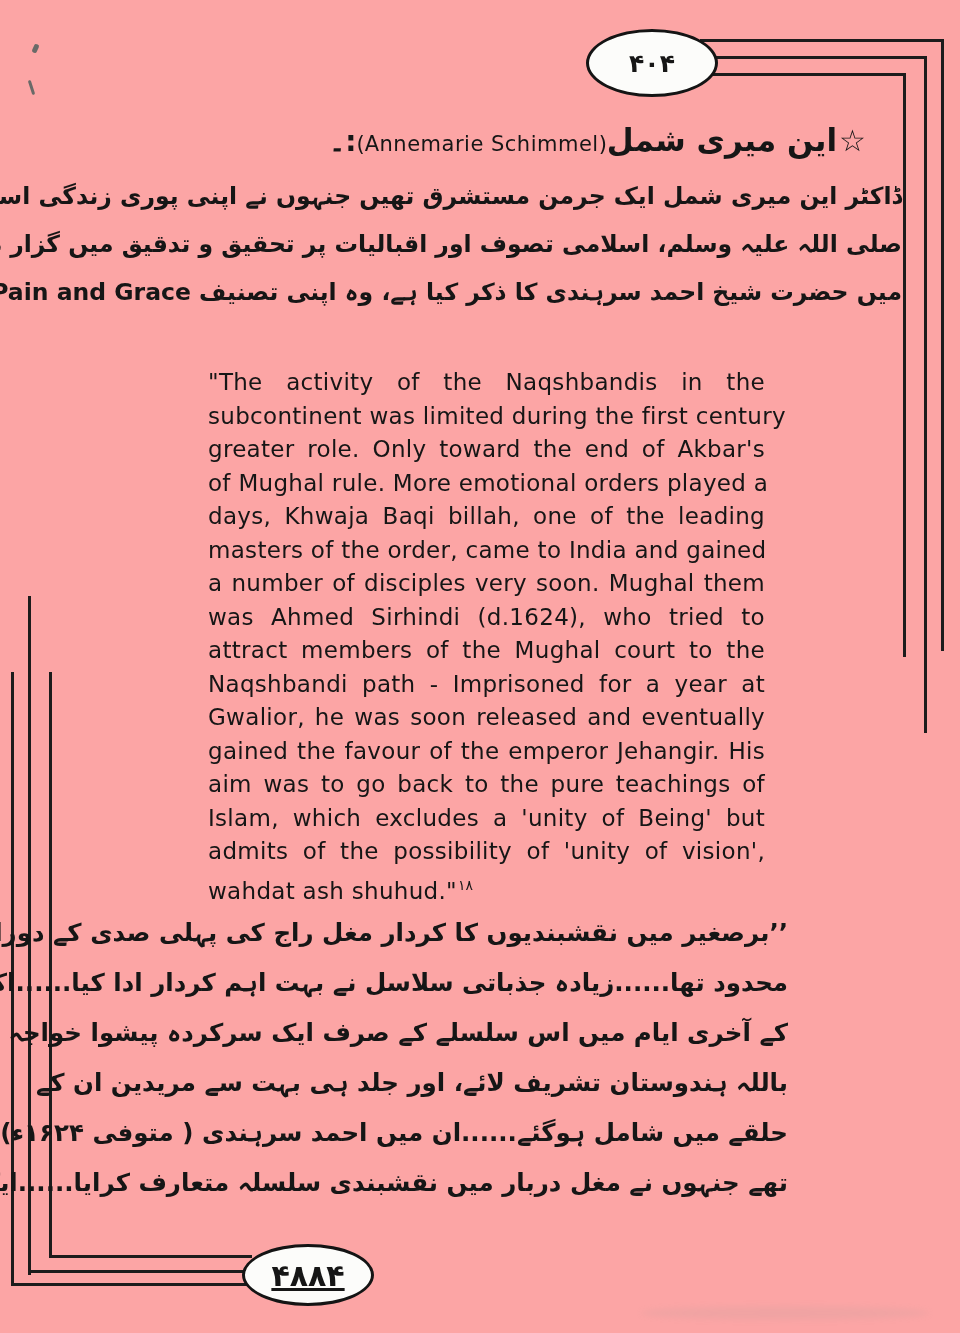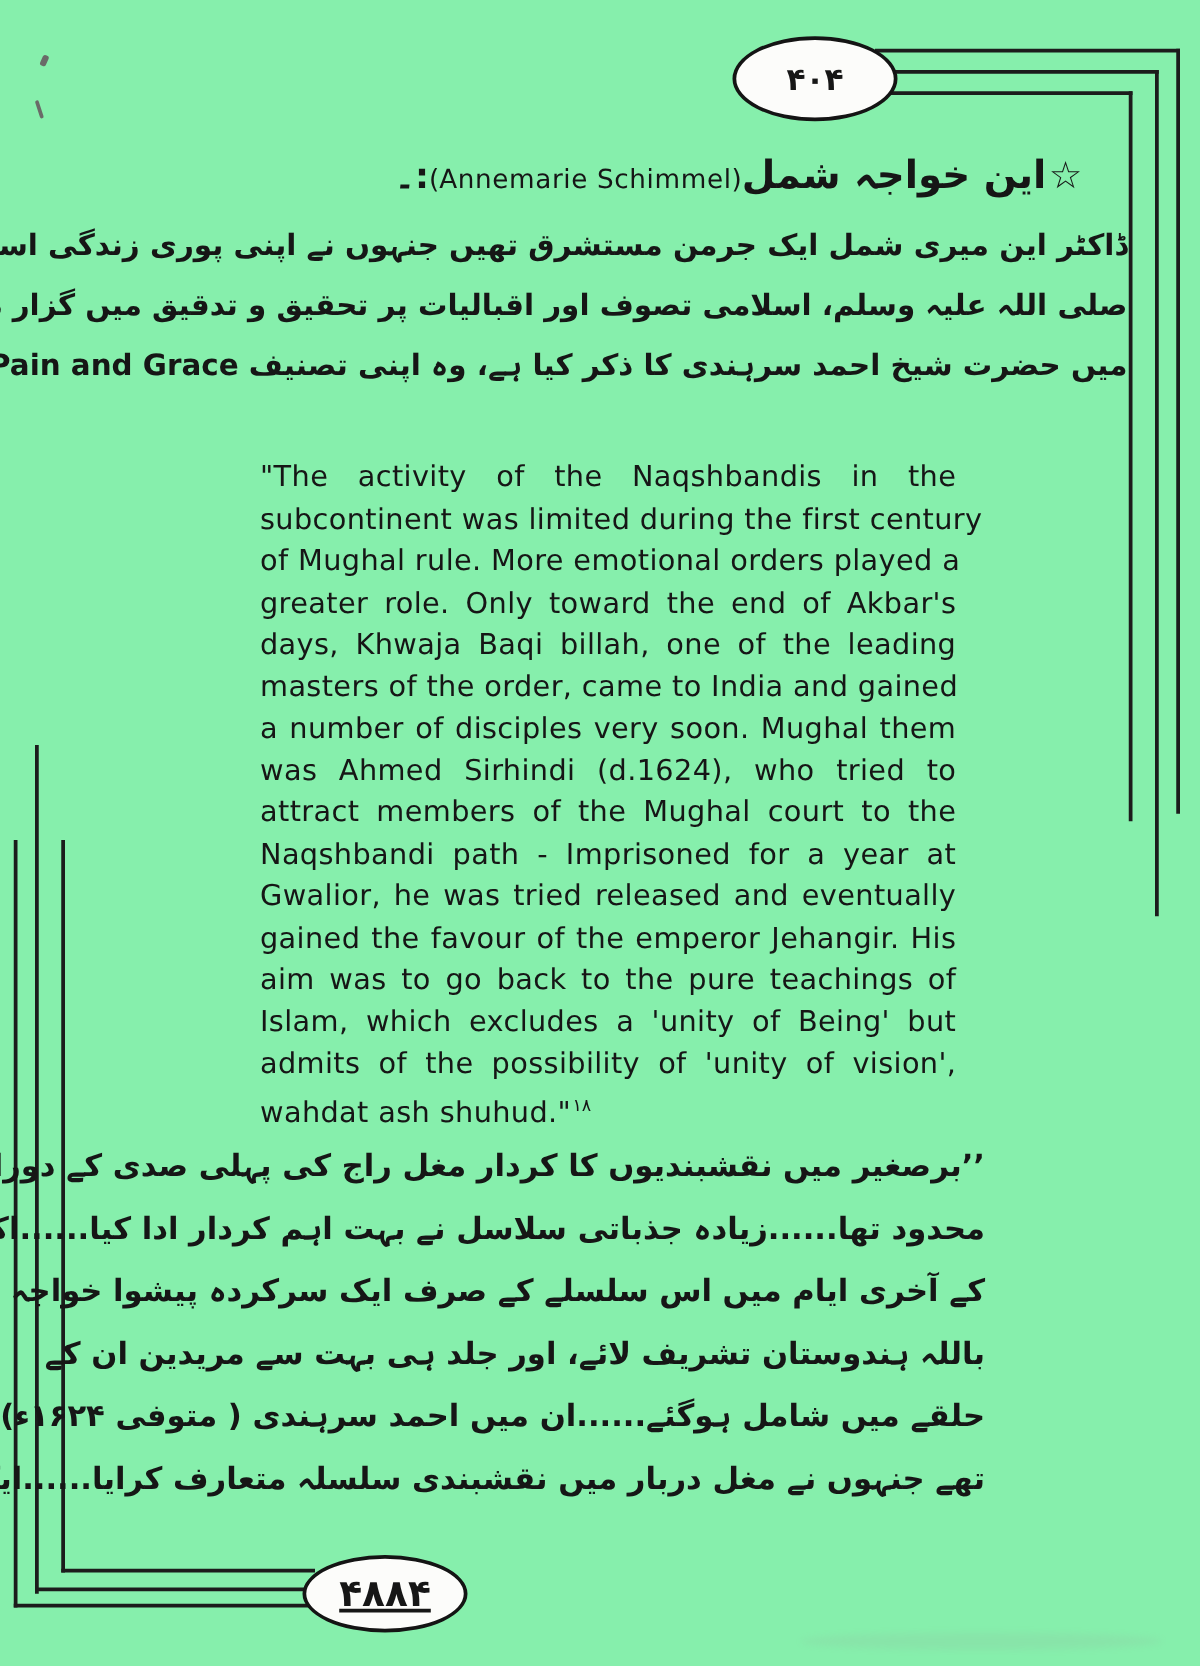--- a/index.html
+++ b/index.html
@@ -1,21 +1,21 @@
 <!DOCTYPE html>
 <html><head>
 <meta charset="utf-8">
 <style>
   html, body { margin: 0; padding: 0; background: #e8e8e6; }
   .page {
     position: relative;
     width: 960px;
     height: 1333px;
     margin: 0 auto;
-    background: #86efac;
+    background: #fca5a5;
     overflow: hidden;
     font-family: "DejaVu Sans", sans-serif;
     color: #161616;
   }
 
   
   .rule { position: absolute; background: #1c1c1c; }
   .rule.h { height: 3px; }
   .rule.v { width: 3px; }
 
@@ -113,42 +113,42 @@
   <div class="rule h" style="left:49px; top:1255px; width:203px;"></div>
 
   <div class="badge badge-top">
     <span>۴۰۴</span>
   </div>
   <div class="badge badge-bottom">
     <span>۴۸۸۴</span>
   </div>
 
   <div class="heading">
-    <span class="star">☆</span><span class="h-ur">این خواجہ شمل</span><span class="h-lat" dir="ltr">(Annemarie Schimmel)</span><span class="h-tail">:۔</span>
+    <span class="star">☆</span><span class="h-ur">این میری شمل</span><span class="h-lat" dir="ltr">(Annemarie Schimmel)</span><span class="h-tail">:۔</span>
   </div>
 
   <div class="ur-para intro">
       <div class="ur-line">ڈاکٹر این میری شمل ایک جرمن مستشرق تھیں جنہوں نے اپنی پوری زندگی اسلام، پیغمبر اسلام</div>
       <div class="ur-line">صلی اللہ علیہ وسلم، اسلامی تصوف اور اقبالیات پر تحقیق و تدقیق میں گزار دی......انہوں نے اپنی متعدد کتب</div>
       <div class="ur-line">میں حضرت شیخ احمد سرہندی کا ذکر کیا ہے، وہ اپنی تصنیف Pain and Grace میں اس عظیم صوفی بزرگ</div>
     </div>
 
   <div class="en-quote">
     <div>
         <div class="en-line">"The activity of the Naqshbandis in the</div>
         <div class="en-line">subcontinent was limited during the first century</div>
+        <div class="en-line">greater role. Only toward the end of Akbar's</div>
         <div class="en-line">of Mughal rule. More emotional orders played a</div>
-        <div class="en-line">greater role. Only toward the end of Akbar's</div>
         <div class="en-line">days, Khwaja Baqi billah, one of the leading</div>
         <div class="en-line">masters of the order, came to India and gained</div>
         <div class="en-line">a number of disciples very soon. Mughal them</div>
         <div class="en-line">was Ahmed Sirhindi (d.1624), who tried to</div>
         <div class="en-line">attract members of the Mughal court to the</div>
         <div class="en-line">Naqshbandi path - Imprisoned for a year at</div>
-        <div class="en-line">Gwalior, he was tried released and eventually</div>
+        <div class="en-line">Gwalior, he was soon released and eventually</div>
         <div class="en-line">gained the favour of the emperor Jehangir. His</div>
         <div class="en-line">aim was to go back to the pure teachings of</div>
         <div class="en-line">Islam, which excludes a 'unity of Being' but</div>
         <div class="en-line">admits of the possibility of 'unity of vision',</div>
       </div>
     <div class="en-last"><span>wahdat ash shuhud."</span><sup class="fn">۱۸</sup></div>
   </div>
 
   <div class="ur-para translation">
       <div class="ur-line">’’برصغیر میں نقشبندیوں کا کردار مغل راج کی پہلی صدی کے دوران</div>

